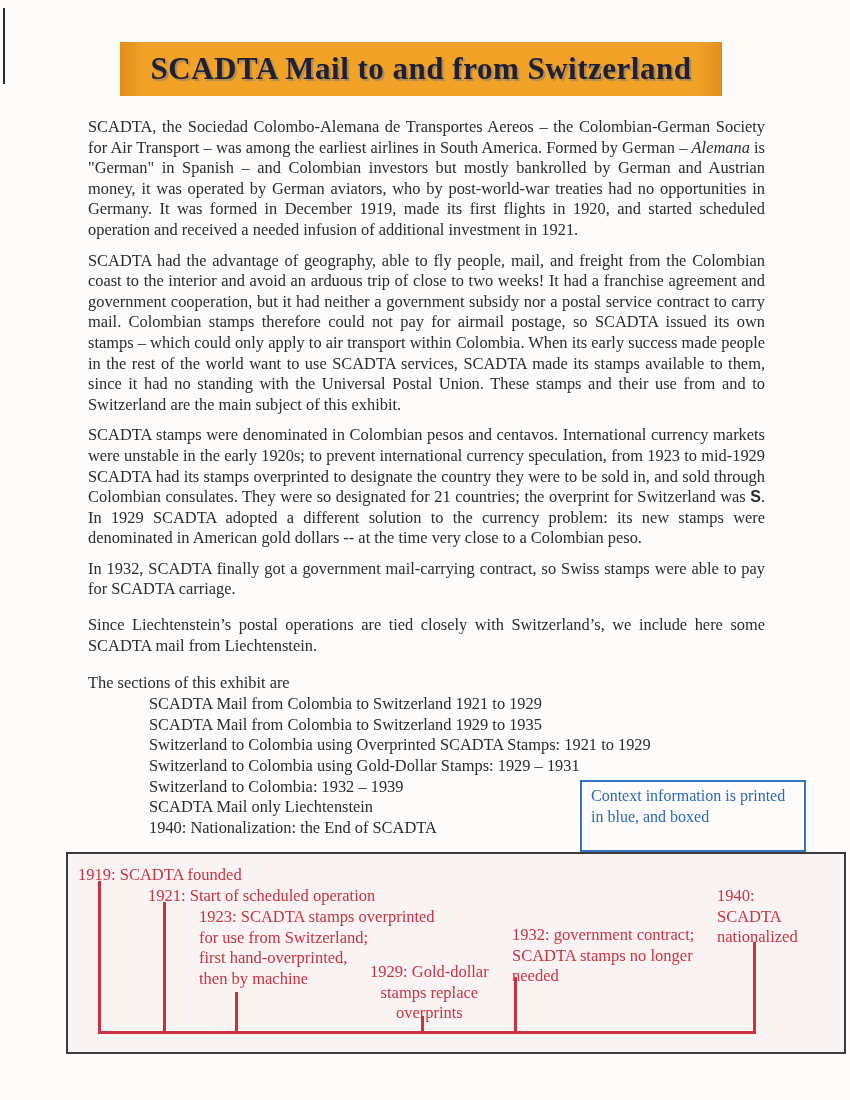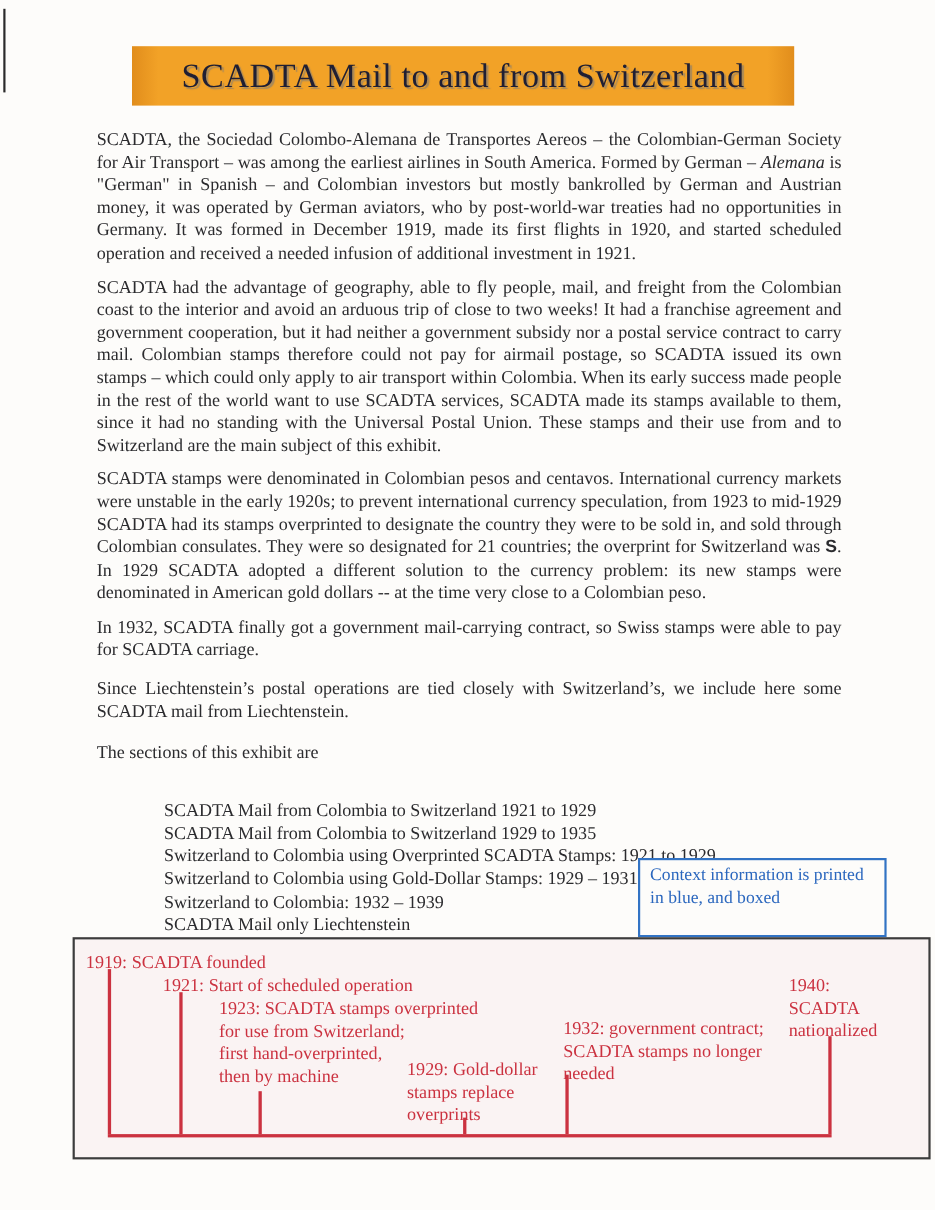--- a/index.html
+++ b/index.html
@@ -31,21 +31,21 @@
   }
   .banner {
     position: absolute;
     left: 120px; top: 42px;
     width: 602px; height: 54px;
     background: linear-gradient(90deg, var(--banner-orange-edge) 0%, var(--banner-orange) 4%, var(--banner-orange) 96%, var(--banner-orange-edge) 100%);
     display: flex; align-items: center; justify-content: center;
   }
   .banner h1 {
     font-size: 31px;
-    font-weight: normal;
+    font-weight: bold;
     letter-spacing: 0.5px;
     color: #201f33;
     text-shadow: 2px 2px 1px rgba(130,125,115,0.65);
     white-space: nowrap;
   }
   .body-col {
     position: absolute;
     left: 88px; top: 117px;
     width: 677px;
     font-size: 16.4px;
@@ -53,21 +53,21 @@
   }
   .body-col p { text-align: justify; margin: 0 0 10px 0; }
   .body-col p.gap-lg { margin-bottom: 15px; }
   .body-col p.gap-xl { margin-bottom: 17px; }
   .bold-s {
     font-family: "Liberation Sans", "DejaVu Sans", sans-serif;
     font-weight: bold;
     font-size: 16px;
   }
   .sections-intro { text-align: left; }
-  .sections-list { margin-left: 61px; margin-top: 32px; }
+  .sections-list { margin-left: 61px; }
   .sections-list .section-item { line-height: 20.7px; }
   .context-box {
     position: absolute;
     left: 580px; top: 780px;
     width: 226px;
     border: 2px solid #3273c4;
     background: var(--paper);
     color: var(--context-blue);
     font-size: 16px;
     line-height: 21px;
@@ -139,21 +139,21 @@
     <span>Context information is printed in blue, and boxed</span>
   </div>
 
   <div class="timeline-box">
     <div class="tl-label" style="left:10px; top:11px;">1919: SCADTA founded</div>
     <div class="tl-label" style="left:80px; top:32px;">1921: Start of scheduled operation</div>
     <div class="tl-label" style="left:131px; top:53px;">1923: SCADTA stamps overprinted
 for use from Switzerland;
 first hand-overprinted,
 then by machine</div>
-    <div class="tl-label" style="left:302px; top:108px;">1929: Gold-dollar
+    <div class="tl-label" style="left:302px; top:108px;text-align:center;">1929: Gold-dollar
 stamps replace
 overprints</div>
     <div class="tl-label" style="left:444px; top:71px;">1932: government contract;
 SCADTA stamps no longer
 needed</div>
     <div class="tl-label" style="left:649px; top:32px;">1940:
 SCADTA
 nationalized</div>
 
     <div class="tl-tick" style="left:30px;  top:27px;  height:150px;"></div>

